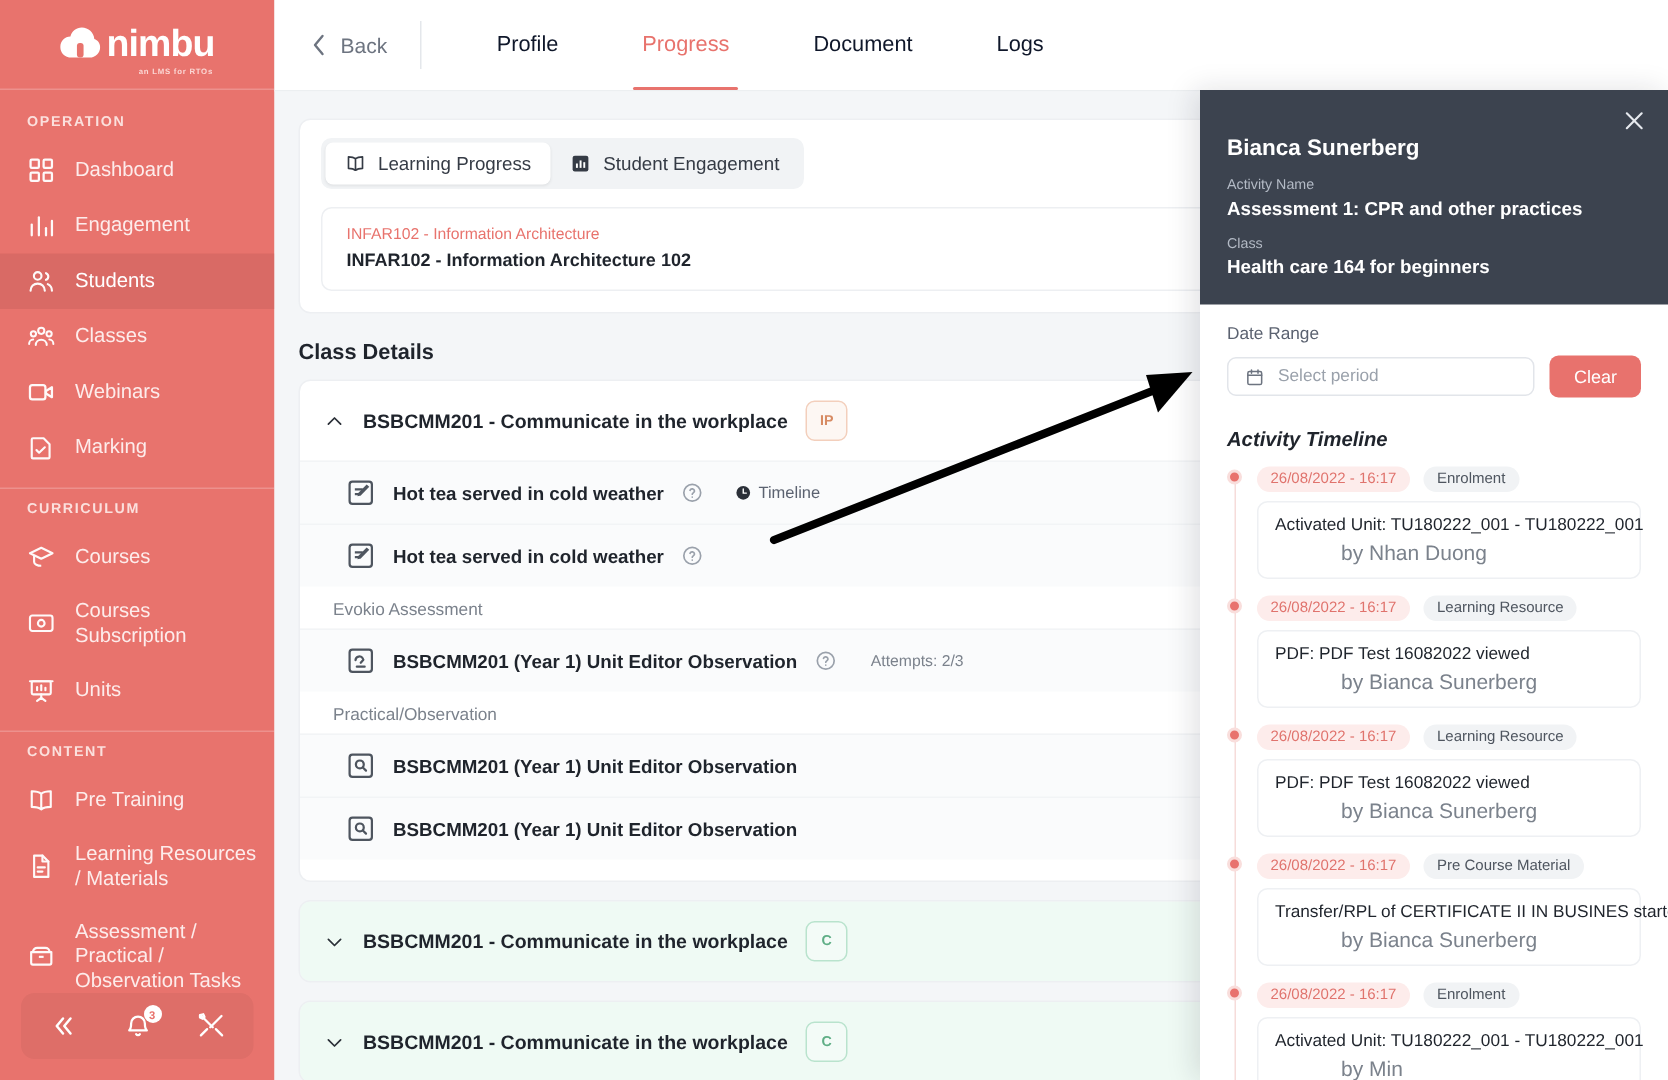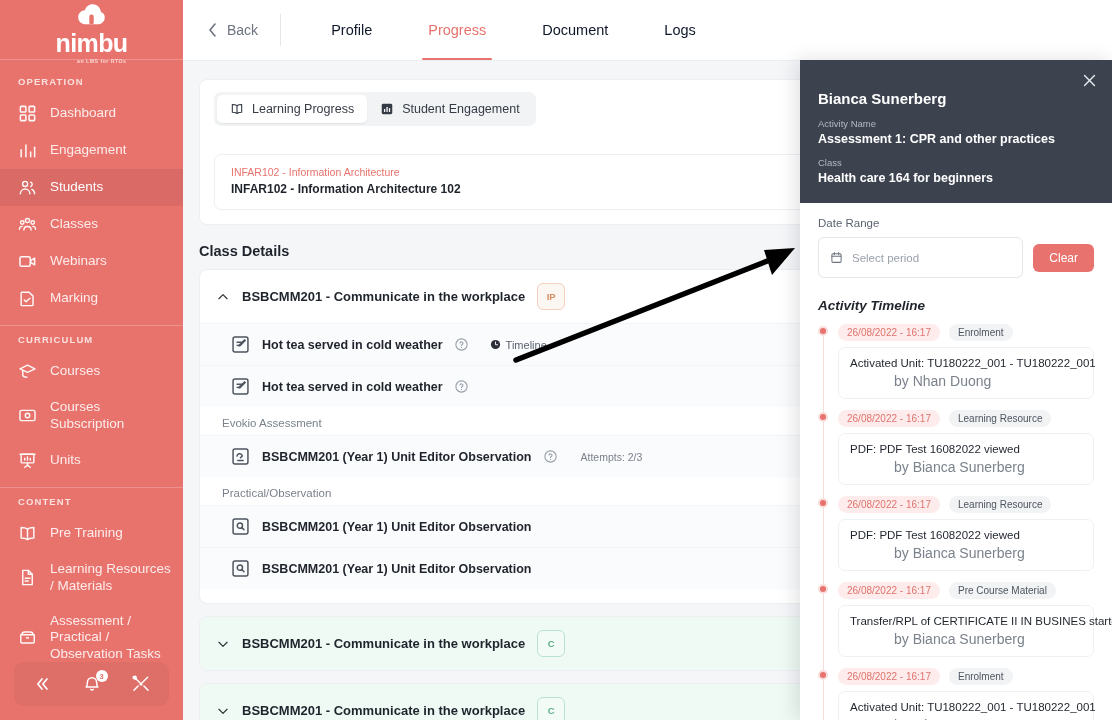--- a/index.html
+++ b/index.html
@@ -16,21 +16,21 @@
     width: 183px; height: 720px; flex: 0 0 183px;
     background: #e8736d;
     position: relative;
     display: flex; flex-direction: column;
   }
   .logo-wrap {
     height: 60px; display: flex; align-items: center; justify-content: center;
     border-bottom: 1px solid rgba(255,255,255,0.22);
     position: relative;
   }
-  .logo-row { display: flex; align-items: center; gap: 4px; flex-direction: column; }
+  .logo-row { display: flex; align-items: center; gap: 4px; }
   .logo-mark { width: 27px; height: 23px; display: block; }
   .logo-text {
     font-size: 25px; font-weight: 700; color: #fff; letter-spacing: -0.6px;
     line-height: 1; position: relative;
   }
   .logo-tag {
     position: absolute; right: 1px; bottom: -9px;
     font-size: 5.2px; color: #fbd7d4; letter-spacing: 0.5px; white-space: nowrap;
   }
   .nav-scroll { flex: 1; overflow: hidden; padding-top: 10px; }
@@ -91,21 +91,21 @@
   .content { flex: 1; overflow: hidden; padding: 18px 0 0 0; position: relative; }
   .content-inner { padding: 0 16px; }
 
   .card {
     background: #fff; border-radius: 8px; border: 1px solid #edeff2;
   }
   .card-pad { padding: 14px 16px; }
 
   .seg-group {
     display: inline-flex; background: #f1f3f5; border-radius: 7px; padding: 3px;
-    margin: 0 0 28px 0;
+    margin: 0 0 12px 0;
   }
   .seg {
     display: flex; align-items: center; gap: 8px;
     font-size: 12.5px; color: #353b45; padding: 7px 13px;
     border-radius: 5px; cursor: pointer;
   }
   .seg.active { background: #fff; box-shadow: 0 1px 2px rgba(0,0,0,0.07); }
 
   .course-card {
     background: #fff; border: 1px solid #edeff2; border-radius: 7px;
@@ -183,21 +183,21 @@
   }
   .drawer-name { font-size: 15px; font-weight: 700; margin: 16px 0 11px; }
   .dk { font-size: 9.5px; color: #b3bac5; margin-bottom: 3px; }
   .dv { font-size: 12.5px; font-weight: 700; margin-bottom: 11px; }
   .dv.last { margin-bottom: 0; }
 
   .drawer-body { flex: 1; overflow: hidden; padding: 14px 18px 0; }
   .dr-label { font-size: 11.5px; color: #5b6270; margin-bottom: 8px; }
   .date-row { display: flex; gap: 10px; align-items: center; margin-bottom: 20px; }
   .date-input {
-    flex: 1; height: 41px; border: 1px solid #e2e5ea; border-radius: 6px;
+    flex: 1; height: 26px; border: 1px solid #e2e5ea; border-radius: 6px;
     display: flex; align-items: center; gap: 9px; padding: 0 11px;
     font-size: 11.5px; color: #9aa1ab; cursor: pointer; background: #fff;
   }
   .btn-clear {
     background: #e8726d; color: #fff; border: none; border-radius: 6px;
     font-size: 12px; padding: 7px 16px; cursor: pointer;
     font-family: "Liberation Sans", sans-serif;
   }
   .tl-title { font-size: 13.5px; font-weight: 700; color: #1f242c; margin-bottom: 11px; font-style: italic; }
 

